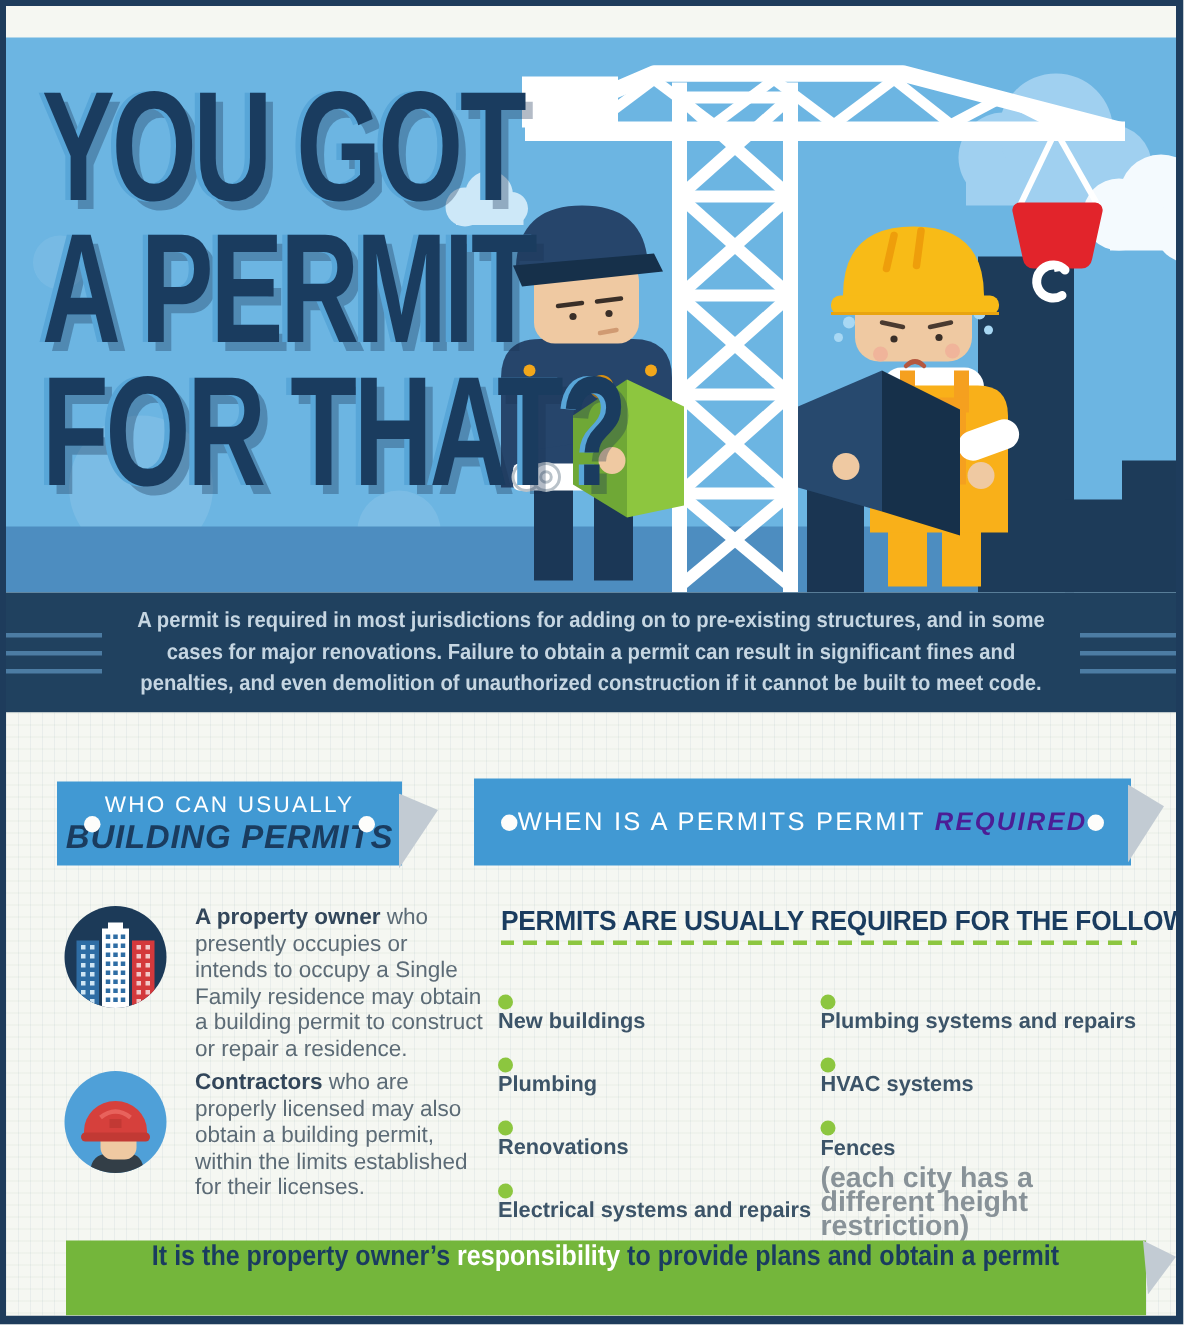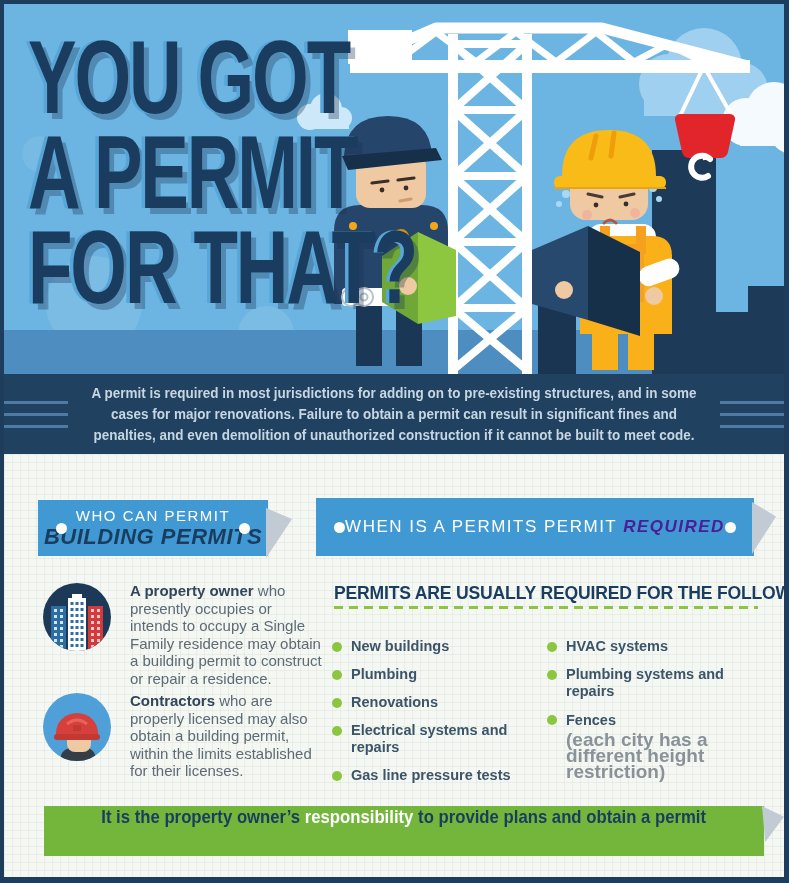--- a/index.html
+++ b/index.html
@@ -3,21 +3,21 @@
 <meta charset="utf-8">
 <style>
   * { margin:0; padding:0; box-sizing:border-box; }
   body { font-family:"Liberation Sans", sans-serif; background:#fff; }
   .page{
     position:relative; width:789px; height:883px;
     border:4px solid #1E3C5C; border-right-width:5px; border-bottom-width:6px;
     background:#F5F7F2; overflow:hidden;
   }
   
-  .hero{ position:relative; height:370px; background:#6CB5E2; overflow:hidden; }
+  .hero{ position:relative; height:370px; background:#6CB5E2; overflow:hidden;margin-top:21px; }
   .hero-svg{ position:absolute; left:0; top:0; }
   .title{
     position:absolute; left:24px; top:26px; z-index:3;
     font-weight:700; font-size:104px; line-height:95px; letter-spacing:-3px;
     color:#1A3C5F; transform:scaleX(0.70); transform-origin:left top;
     text-shadow:-5px 0 0 #58A6D8, 7px 6px 0 rgba(23,50,82,0.33);
     white-space:nowrap;
   }
   .title span{ display:block; }
   
@@ -58,21 +58,21 @@
   .who-item b{ color:#32465A; }
   .list-title{
     position:absolute; left:330px; top:128px; color:#1A3C5F; font-size:18.5px; font-weight:700;
     letter-spacing:-0.2px; white-space:nowrap; transform:scaleX(0.95); transform-origin:left top;
   }
   .dashes{ position:absolute; left:330px; top:152px; width:424px; height:3px;
     background:repeating-linear-gradient(90deg,#8CC63F 0 9px,transparent 9px 15px); }
   .permit-list{ position:absolute; top:184px; list-style:none; }
   .permit-list.c1{ left:328px; width:215px; }
   .permit-list.c2{ left:543px; width:218px; }
-  .permit-list li{ display:flex; margin-bottom:11px; }
+  .permit-list li{ display:flex; margin-bottom:11px;flex-direction:column; }
   .bullet{ flex:0 0 10px; width:10px; height:10px; border-radius:50%; background:#8CC63F; margin:4px 9px 0 0; }
   .permit-list .lbl{ font-size:14.5px; font-weight:700; color:#3C5468; line-height:17px; }
   .note{ font-size:19px; font-weight:700; color:#889298; line-height:16px; margin-top:3px; width:200px; }
   .green-banner{
     position:absolute; left:40px; top:352px; width:720px; height:50px; background:#74B63B;
     display:flex; align-items:flex-start; justify-content:center;
   }
   .green-banner .fold{ right:-20px; top:0; width:22px; height:36px; clip-path:polygon(0 0,100% 30%,15% 100%); }
   .green-banner .txt{ white-space:nowrap; font-size:19px; font-weight:700; color:#1A3C5F;
     transform:scaleX(0.88); transform-origin:center; }
@@ -267,21 +267,21 @@
         <i></i>
       </div>
   </section>
 
   <section class="content">
 
     <div class="ribbon ribbon-who">
       <span class="fold"></span>
       <span class="dot l"></span>
       <div class="txt">
-        <div class="l1">WHO CAN PERMIT</div>
+        <div class="l1">WHO CAN USUALLY</div>
         <div class="l2">BUILDING PERMITS</div>
       </div>
       <span class="dot r"></span>
     </div>
 
     <div class="ribbon ribbon-when">
       <span class="fold"></span>
       <span class="dot l"></span>
       <div class="txt"><span>WHEN IS A PERMITS PERMIT </span><span class="em">REQUIRED</span></div>
       <span class="dot r"></span>
@@ -354,25 +354,25 @@
         </li>
       <li>
           <span class="bullet"></span>
           <span class="lbl">Gas line pressure tests</span>
         </li>
     </ul>
 
     <ul class="permit-list c2">
       <li>
           <span class="bullet"></span>
+          <span class="lbl">Plumbing systems and repairs</span>
+        </li>
+      <li>
+          <span class="bullet"></span>
           <span class="lbl">HVAC systems</span>
-        </li>
-      <li>
-          <span class="bullet"></span>
-          <span class="lbl">Plumbing systems and repairs</span>
         </li>
       <li>
           <span class="bullet"></span>
         <span>
           <span class="lbl">Fences</span>
           <div class="note">(each city has a different height restriction)</div>
         </span>
       </li>
     </ul>
 

